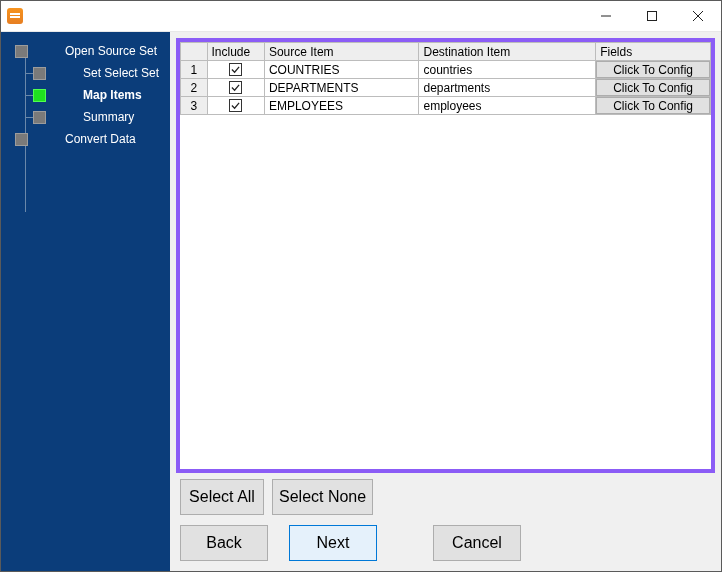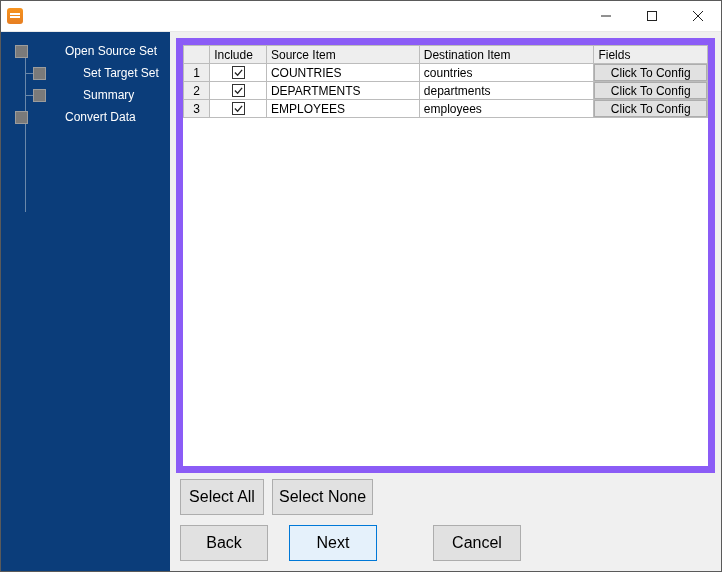--- a/index.html
+++ b/index.html
@@ -109,21 +109,21 @@
     flex: 1;
     background: #f0f0f0;
     position: relative;
     padding: 6px 6px 6px 6px;
     display: flex;
     flex-direction: column;
   }
   .grid-container {
     flex: 1;
     background: #fff;
-    border: 7px solid #8b5cf6;
+    border: 4px solid #8b5cf6;
     overflow: auto;
   }
   table.grid {
     border-collapse: collapse;
     width: 100%;
     font-size: 12px;
   }
   table.grid th, table.grid td {
     border: 1px solid #bcbcbc;
     padding: 1px 4px;
@@ -231,23 +231,28 @@
     <div class="tree-line-v" style="height:160px;"></div>
 
     <div class="tree-item">
       <span class="tree-box"></span>
       <span class="tree-label">Open Source Set</span>
     </div>
 
     <div class="tree-item child">
       <span class="tree-hline"></span>
       <span class="tree-box"></span>
-      <span class="tree-label">Set Target Set</span>
-    </div>
-
+      <span class="tree-label">Set Select Set</span>
+    </div>
+
+    <div class="tree-item child">
+      <span class="tree-hline"></span>
+      <span class="tree-box active"></span>
+      <span class="tree-label bold">Map Items</span>
+    </div>
 
     <div class="tree-item child">
       <span class="tree-hline"></span>
       <span class="tree-box"></span>
       <span class="tree-label">Summary</span>
     </div>
 
     <div class="tree-item">
       <span class="tree-box"></span>
       <span class="tree-label">Convert Data</span>

